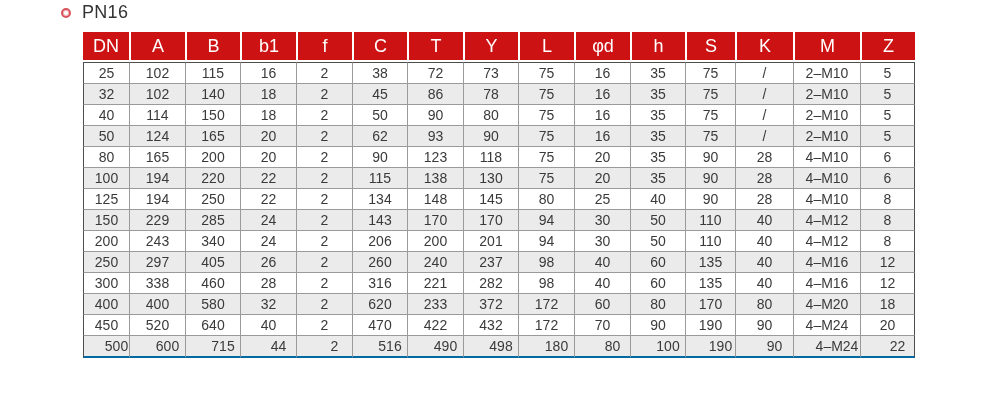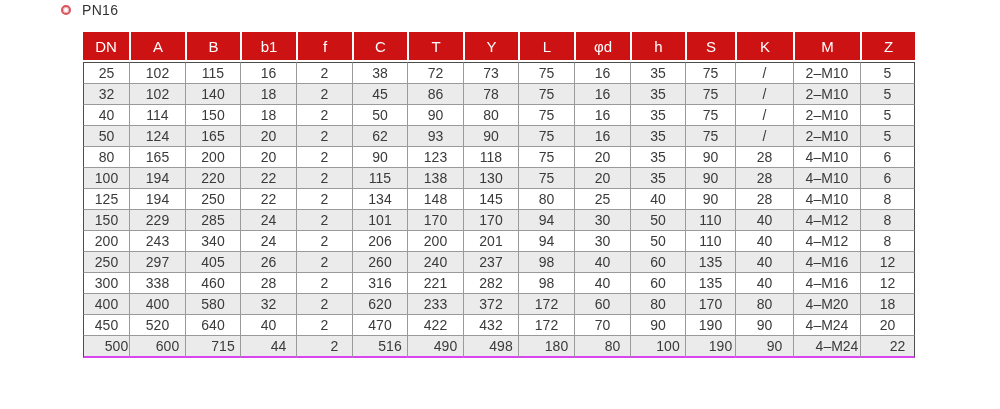--- a/index.html
+++ b/index.html
@@ -28,38 +28,38 @@
     width: 6px;
     height: 6px;
     border-radius: 50%;
     background: #ffffff;
     border: 2px solid var(--bullet-color, #d9535b);
     box-shadow: inset 0 0 0 1px #f3b9bc;
     margin-right: 11px;
     flex: 0 0 auto;
   }
   .title-text {
-    font-size: 14px;
+    font-size: 18px;
     color: #333333;
     letter-spacing: 0.3px;
   }
   table.spec {
     position: absolute;
     left: 83px;
     top: 32px;
     width: 832px;
     border-collapse: separate;
     border-spacing: 0;
     table-layout: fixed;
   }
   table.spec th {
     background: var(--header-bg, #cd1213);
     color: var(--header-text, #ffffff);
     font-weight: normal;
-    font-size: 15px;
+    font-size: 18px;
     text-align: center;
     height: 28px;
     padding: 0;
     border: 0;
     border-bottom: 2px solid #ffffff;
   }
   table.spec th + th {
     border-left: 2px solid #ffffff;
   }
   table.spec td {
@@ -79,21 +79,21 @@
   table.spec tbody tr:first-child td {
     border-top: 1px solid var(--outer-color, #4d4d4d);
   }
   table.spec tbody td:first-child {
     border-left: 1px solid var(--outer-color, #4d4d4d);
   }
   table.spec tbody td:last-child {
     border-right: 1px solid var(--outer-color, #4d4d4d);
   }
   table.spec tbody tr:last-child td {
-    border-bottom: 2px solid #d946ef;
+    border-bottom: 2px solid #0369a1;
     padding-left: 20px;
   }
 </style>
 </head>
 <body>
 
 <div class="page">
   <div class="title-row">
     <span class="bullet"></span>
     <span class="title-text">PN16</span>
@@ -255,21 +255,21 @@
           <td>28</td>
           <td>4–M10</td>
           <td>8</td>
         </tr>
         <tr>
           <td>150</td>
           <td>229</td>
           <td>285</td>
           <td>24</td>
           <td>2</td>
-          <td>101</td>
+          <td>143</td>
           <td>170</td>
           <td>170</td>
           <td>94</td>
           <td>30</td>
           <td>50</td>
           <td>110</td>
           <td>40</td>
           <td>4–M12</td>
           <td>8</td>
         </tr>

